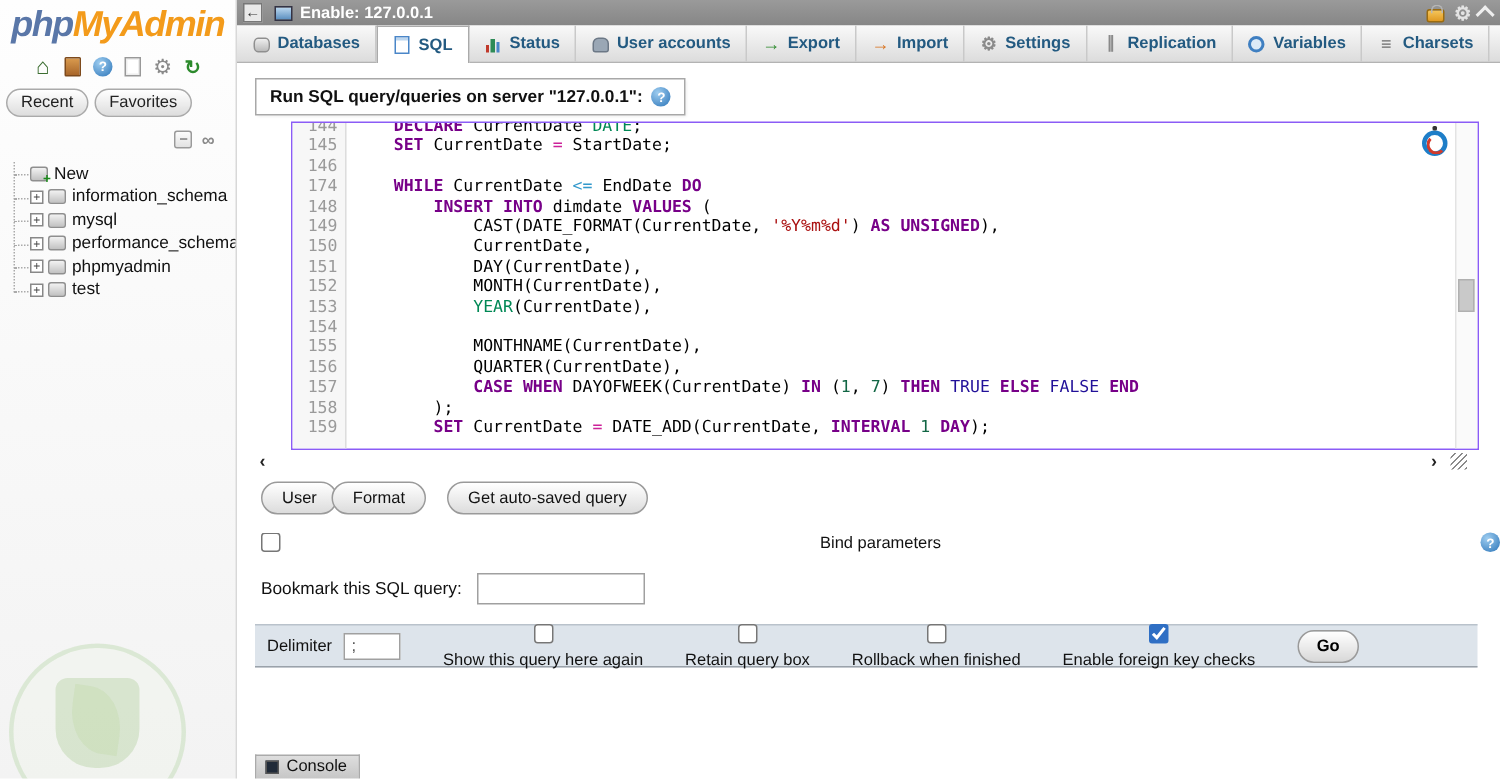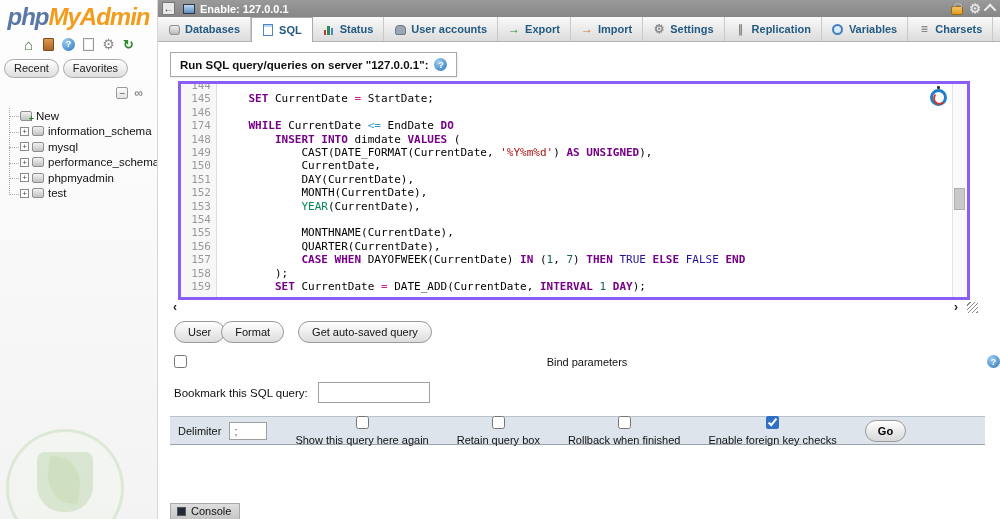--- a/index.html
+++ b/index.html
@@ -74,21 +74,21 @@
   .ti-repl { color:#8a8a8a; font-weight:bold; font-size:11px; line-height:12px; }
   .ti-var { width:11px; height:11px; border-radius:50%; border:2px solid #3f7fc1; background:#dceaf7; }
   .ti-charset { color:#6d6d6d; font-weight:bold; font-size:12px; line-height:11px; }
 
   .content { position:relative; }
   .legend { display:inline-flex; align-items:center; gap:6px; margin:10px 0 0 12px; padding:5px 9px;
             border:1px solid #a8a8a8; background:#fff; font-weight:bold; font-size:11.5px; position:relative; z-index:2; box-shadow:1px 1px 2px rgba(0,0,0,.08); }
   .help-ball { cursor:pointer; }
 
   
-  .editor { position:relative; margin:4px 0 0 20px; width:792px; height:219px; border:3px solid #8b5cf6; background:#fff; overflow:hidden; }
+  .editor { position:relative; margin:4px 0 0 36px; width:792px; height:219px; border:1px solid #8b5cf6; background:#fff; overflow:hidden; }
   .gutterbg { position:absolute; left:0; top:0; bottom:0; width:36px; background:#f7f7f7; border-right:1px solid #ddd; }
   .lines { position:relative; margin-top:-5px; font-family:"DejaVu Sans Mono", monospace; font-size:11px; line-height:13.4px; }
   .cm-line { display:flex; white-space:pre; }
   .cm-no { flex:0 0 36px; text-align:right; padding-right:6px; color:#9a9a9a; }
   .cm-code { padding-left:5px; }
   .tk-p { color:#000; } .tk-kw { color:#708; font-weight:bold; } .tk-str { color:#a11; }
   .tk-num { color:#164; } .tk-atom { color:#219; } .tk-type { color:#085; } .tk-op { color:#c29; } .tk-op2 { color:#39c; }
   .vscroll { position:absolute; right:0; top:0; bottom:0; width:15px; background:#fafafa; border-left:1px solid #e3e3e3; }
   .vthumb { position:absolute; right:2px; top:104px; width:11px; height:22px; background:#c9c9c9; border:1px solid #b0b0b0; cursor:pointer; }
   .hist-icon { position:absolute; right:20px; top:5px; width:17px; height:17px; border-radius:50%; border:3px solid #1e7ec8; cursor:pointer; }
@@ -272,21 +272,21 @@
   <div class="content">
 
     <div class="legend">
       <span>Run SQL query/queries on server "127.0.0.1":</span>
       <span class="help-ball">?</span>
     </div>
 
     <div class="editor">
       <div class="gutterbg"></div>
       <div class="lines">
-          <div class="cm-line"><span class="cm-no">144</span></div>
+          <div class="cm-line"><span class="cm-no">144</span><span class="cm-code"><span class="tk-p">    </span><span class="tk-kw">DECLARE</span><span class="tk-p"> CurrentDate </span><span class="tk-type">DATE</span><span class="tk-p">;</span></span></div>
           <div class="cm-line"><span class="cm-no">145</span><span class="cm-code"><span class="tk-p">    </span><span class="tk-kw">SET</span><span class="tk-p"> CurrentDate </span><span class="tk-op">=</span><span class="tk-p"> StartDate;</span></span></div>
           <div class="cm-line"><span class="cm-no">146</span><span class="cm-code"><span class="tk-p"></span></span></div>
           <div class="cm-line"><span class="cm-no">174</span><span class="cm-code"><span class="tk-p">    </span><span class="tk-kw">WHILE</span><span class="tk-p"> CurrentDate </span><span class="tk-op2">&lt;=</span><span class="tk-p"> EndDate </span><span class="tk-kw">DO</span></span></div>
           <div class="cm-line"><span class="cm-no">148</span><span class="cm-code"><span class="tk-p">        </span><span class="tk-kw">INSERT</span><span class="tk-p"> </span><span class="tk-kw">INTO</span><span class="tk-p"> dimdate </span><span class="tk-kw">VALUES</span><span class="tk-p"> (</span></span></div>
           <div class="cm-line"><span class="cm-no">149</span><span class="cm-code"><span class="tk-p">            CAST(DATE_FORMAT(CurrentDate, </span><span class="tk-str">'%Y%m%d'</span><span class="tk-p">) </span><span class="tk-kw">AS</span><span class="tk-p"> </span><span class="tk-kw">UNSIGNED</span><span class="tk-p">),</span></span></div>
           <div class="cm-line"><span class="cm-no">150</span><span class="cm-code"><span class="tk-p">            CurrentDate,</span></span></div>
           <div class="cm-line"><span class="cm-no">151</span><span class="cm-code"><span class="tk-p">            DAY(CurrentDate),</span></span></div>
           <div class="cm-line"><span class="cm-no">152</span><span class="cm-code"><span class="tk-p">            MONTH(CurrentDate),</span></span></div>
           <div class="cm-line"><span class="cm-no">153</span><span class="cm-code"><span class="tk-p">            </span><span class="tk-type">YEAR</span><span class="tk-p">(CurrentDate),</span></span></div>
           <div class="cm-line"><span class="cm-no">154</span></div>

